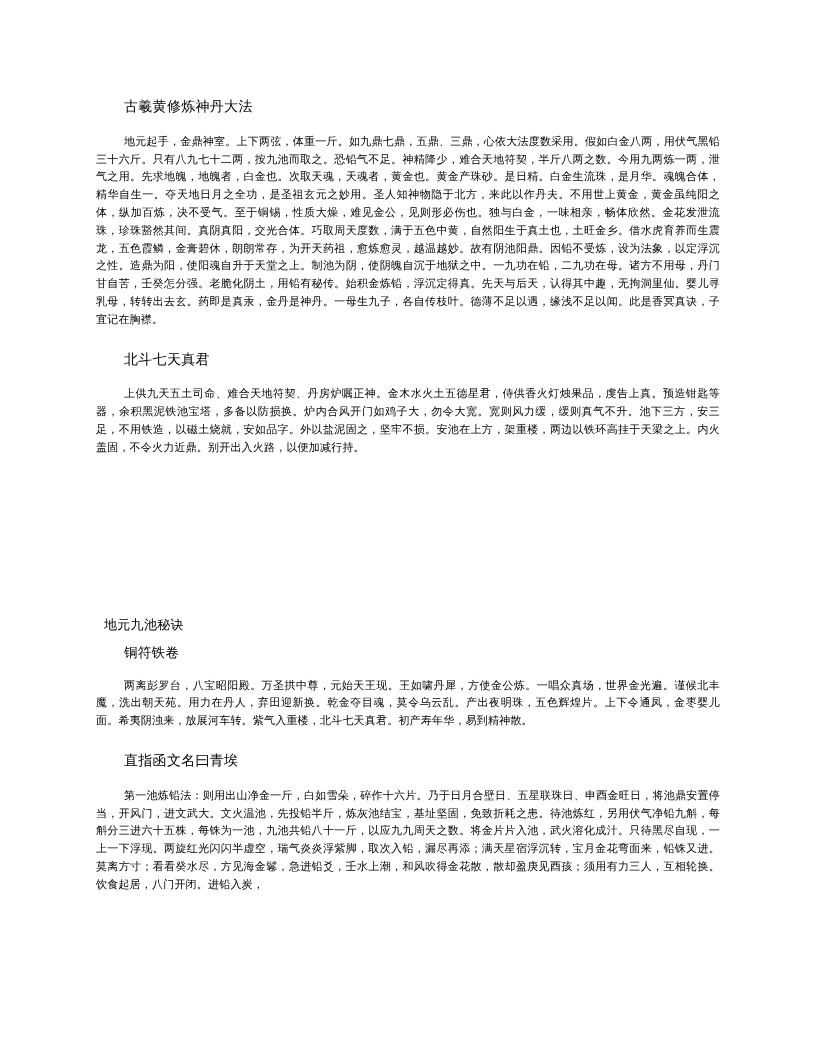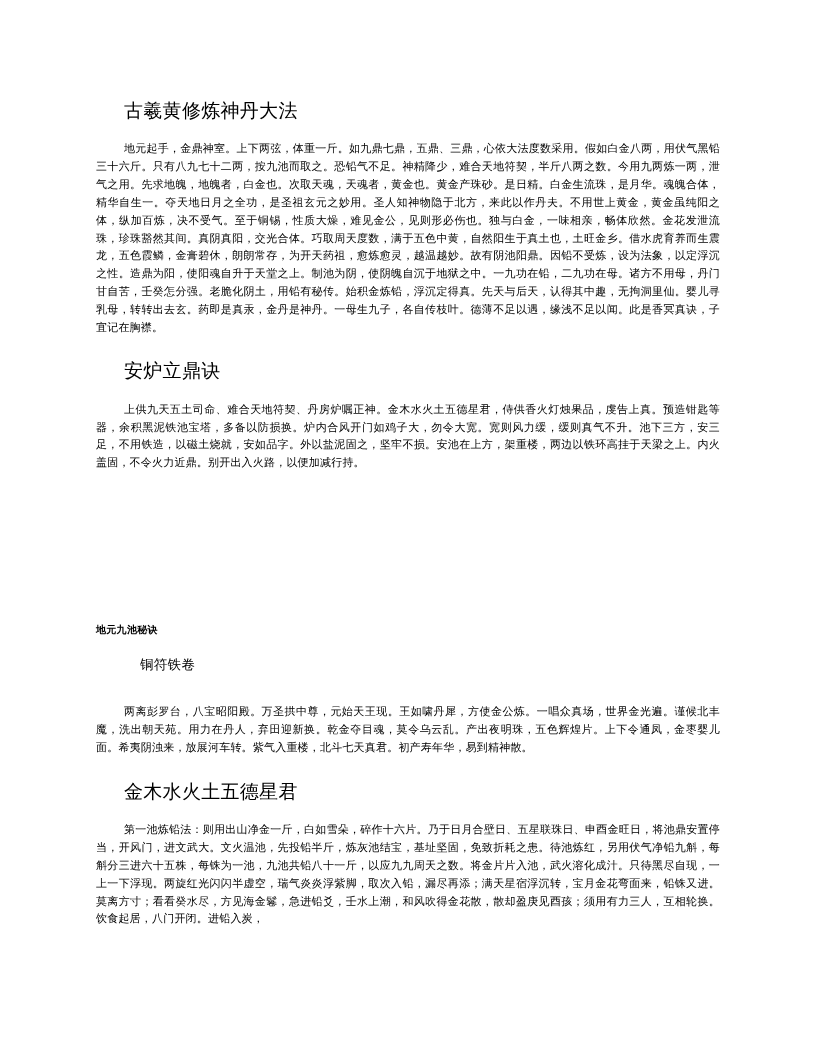--- a/index.html
+++ b/index.html
@@ -17,88 +17,88 @@
     position: relative;
     width: 816px;
     height: 1056px;
     box-sizing: border-box;
     padding: 96px 96px 96px 96px;
   }
   .doc {
     width: 624px;
   }
   .heading {
-    font-size: 19px;
+    font-size: 14px;
     line-height: 1.55;
     text-indent: 28px;
     margin: 0 0 2px 0;
     letter-spacing: 0.3px;
   }
   .para {
     font-size: 11px;
     line-height: 1.62;
     text-indent: 28px;
     margin: 0;
     text-align: justify;
     text-justify: inter-ideograph;
     letter-spacing: 0.2px;
   }
   .sub-heading {
     font-size: 13.5px;
     line-height: 1.55;
     text-indent: 28px;
-    margin: 16px;
+    margin: 0;
     letter-spacing: 0.3px;
+    font-family: Liberation Serif, serif;
   }
   .heading-flush {
-    font-size: 10px;
+    font-size: 13px;
     line-height: 1.55;
     text-indent: 0;
-    margin: 0;
+    margin: 8px;
     letter-spacing: 0.3px;
-    font-weight: bold;
   }
   .spacer-sm { height: 13px; }
   .spacer-md { height: 20px; }
   .spacer-lg { height: 64px; }
   .spacer-xl { height: 86px; }
 </style>
 </head>
 <body>
 
 <div class="page">
   <div class="doc">
 
     <div class="heading">古羲黄修炼神丹大法</div>
 
     <div class="spacer-sm"></div>
 
     <div class="para">地元起手，金鼎神室。上下两弦，体重一斤。如九鼎七鼎，五鼎、三鼎，心依大法度数采用。假如白金八两，用伏气黑铅三十六斤。只有八九七十二两，按九池而取之。恐铅气不足。神精降少，难合天地符契，半斤八两之数。今用九两炼一两，泄气之用。先求地魄，地魄者，白金也。次取天魂，天魂者，黄金也。黄金产珠砂。是日精。白金生流珠，是月华。魂魄合体，精华自生一。夺天地日月之全功，是圣祖玄元之妙用。圣人知神物隐于北方，来此以作丹夫。不用世上黄金，黄金虽纯阳之体，纵加百炼，决不受气。至于铜锡，性质大燥，难见金公，见则形必伤也。独与白金，一味相亲，畅体欣然。金花发泄流珠，珍珠豁然其间。真阴真阳，交光合体。巧取周天度数，满于五色中黄，自然阳生于真土也，土旺金乡。借水虎育养而生震龙，五色霞鳞，金膏碧休，朗朗常存，为开天药祖，愈炼愈灵，越温越妙。故有阴池阳鼎。因铅不受炼，设为法象，以定浮沉之性。造鼎为阳，使阳魂自升于天堂之上。制池为阴，使阴魄自沉于地狱之中。一九功在铅，二九功在母。诸方不用母，丹门甘自苦，壬癸怎分强。老脆化阴土，用铅有秘传。始积金炼铅，浮沉定得真。先天与后天，认得其中趣，无拘洞里仙。婴儿寻乳母，转转出去玄。药即是真汞，金丹是神丹。一母生九子，各自传枝叶。德薄不足以遇，缘浅不足以闻。此是香冥真诀，子宜记在胸襟。</div>
 
     <div class="spacer-md"></div>
 
-    <div class="heading">安炉立鼎诀</div>
+    <div class="heading">北斗七天真君</div>
 
     <div class="spacer-sm"></div>
 
     <div class="para">上供九天五土司命、难合天地符契、丹房炉嘱正神。金木水火土五德星君，侍供香火灯烛果品，虔告上真。预造钳匙等器，余积黑泥铁池宝塔，多备以防损换。炉内合风开门如鸡子大，勿令大宽。宽则风力缓，缓则真气不升。池下三方，安三足，不用铁造，以磁土烧就，安如品字。外以盐泥固之，坚牢不损。安池在上方，架重楼，两边以铁环高挂于天梁之上。内火盖固，不令火力近鼎。别开出入火路，以便加减行持。</div>
 
     <div class="spacer-xl"></div>
     <div class="spacer-lg"></div>
 
     <div class="heading-flush">地元九池秘诀</div>
 
     <div class="sub-heading">铜符铁卷</div>
 
     <div class="spacer-sm"></div>
 
     <div class="para">两离彭罗台，八宝昭阳殿。万圣拱中尊，元始天王现。王如啸丹犀，方使金公炼。一唱众真场，世界金光遍。谨候北丰魔，洗出朝天苑。用力在丹人，弃田迎新换。乾金夺目魂，莫令乌云乱。产出夜明珠，五色辉煌片。上下令通凤，金枣婴儿面。希夷阴浊来，放展河车转。紫气入重楼，北斗七天真君。初产寿年华，易到精神散。</div>
 
     <div class="spacer-md"></div>
 
-    <div class="heading">金木水火土五德星君</div>
+    <div class="heading">直指函文名曰青埃</div>
 
     <div class="spacer-sm"></div>
 
     <div class="para">第一池炼铅法：则用出山净金一斤，白如雪朵，碎作十六片。乃于日月合壁日、五星联珠日、申酉金旺日，将池鼎安置停当，开风门，进文武大。文火温池，先投铅半斤，炼灰池结宝，基址坚固，免致折耗之患。待池炼红，另用伏气净铅九斛，每斛分三进六十五株，每铢为一池，九池共铅八十一斤，以应九九周天之数。将金片片入池，武火溶化成汁。只待黑尽自现，一上一下浮现。两旋红光闪闪半虚空，瑞气炎炎浮紫脚，取次入铅，漏尽再添；满天星宿浮沉转，宝月金花弯面来，铅铢又进。莫离方寸；看看癸水尽，方见海金鬈，急进铅爻，壬水上潮，和风吹得金花散，散却盈庚见酉孩；须用有力三人，互相轮换。饮食起居，八门开闭。进铅入炭，</div>
 
   </div>
 </div>
 
 </body></html>

